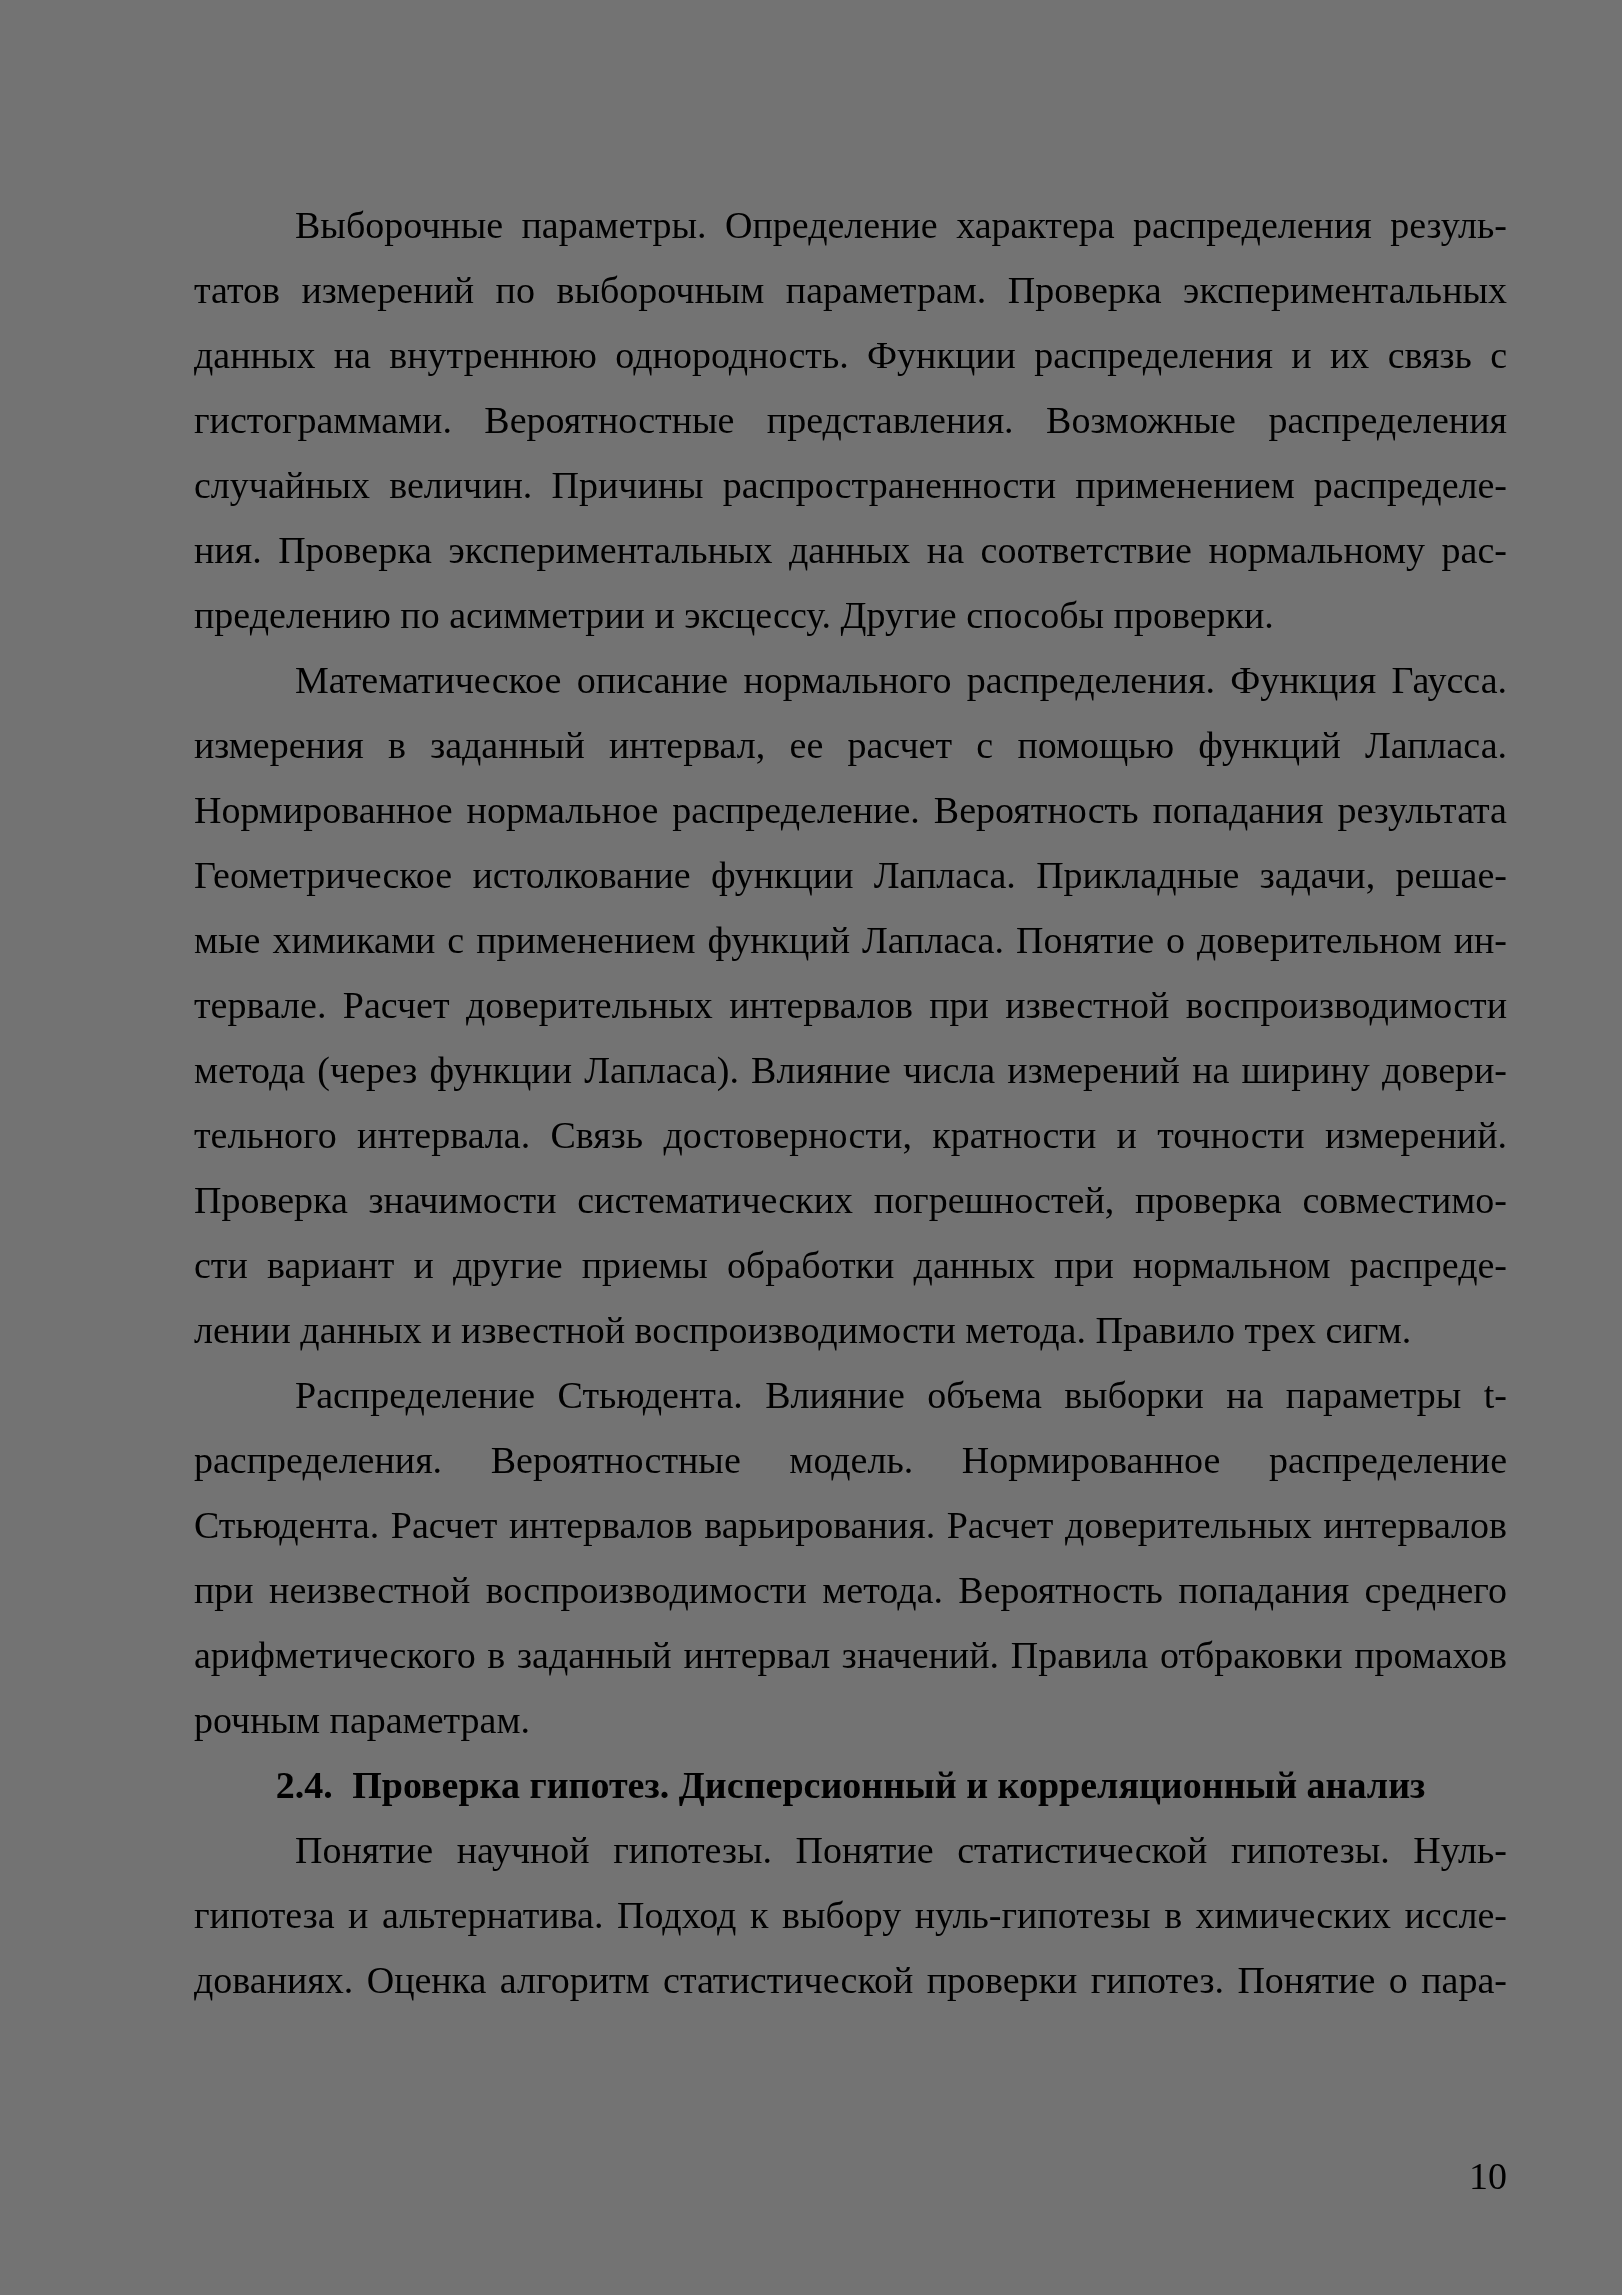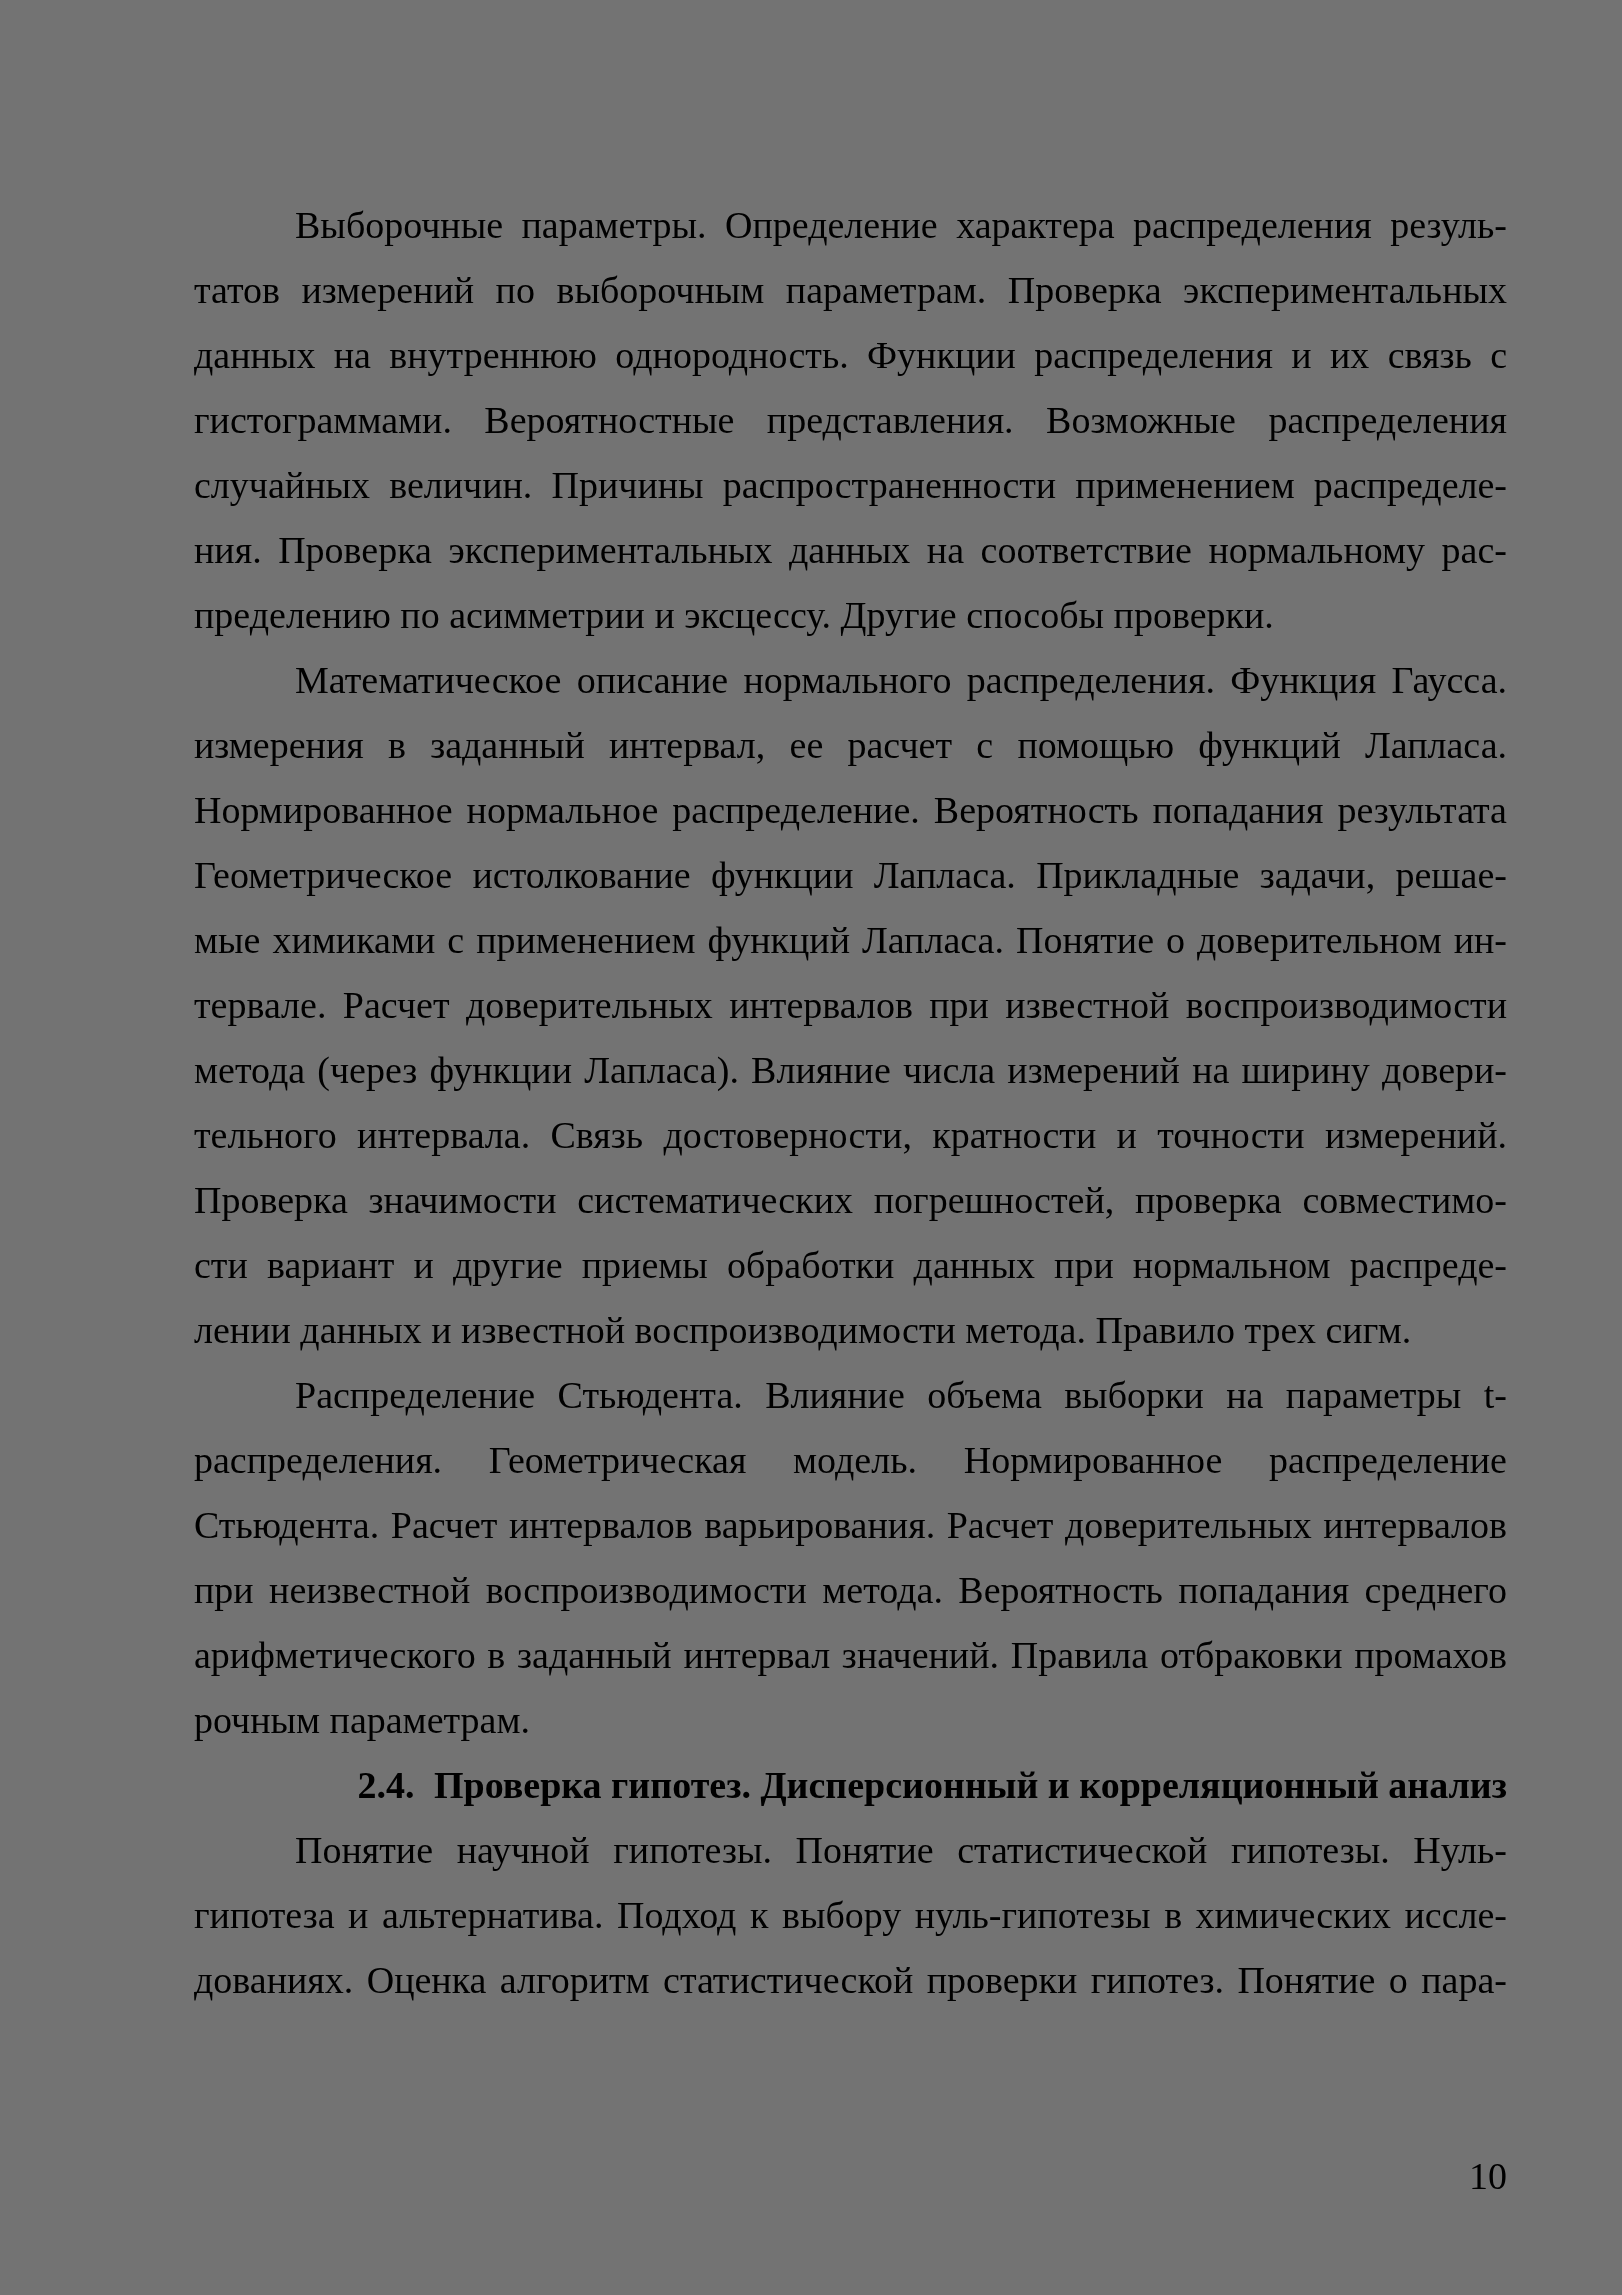--- a/index.html
+++ b/index.html
@@ -27,21 +27,21 @@
     text-align-last: justify;
   }
   .line.lastline { text-align-last: left; }
   .line.indent { text-indent: 101px; }
   .heading {
     margin: 0;
     padding: 0;
     font-size: 38px;
     line-height: 65px;
     font-weight: bold;
-    text-align: right;
+    text-align: center;
   }
   .h-num { margin-right: 19.6px; }
   .page-number {
     position: absolute;
     top: 2157px;
     right: 116px;
     font-size: 38px;
     line-height: 1;
   }
 </style>
@@ -70,21 +70,21 @@
       <span class="line">тервале. Расчет доверительных интервалов при известной воспроизводимости</span>
       <span class="line">метода (через функции Лапласа). Влияние числа измерений на ширину довери-</span>
       <span class="line">тельного интервала. Связь достоверности, кратности и точности измерений.</span>
       <span class="line">Проверка значимости систематических погрешностей, проверка совместимо-</span>
       <span class="line">сти вариант и другие приемы обработки данных при нормальном распреде-</span>
       <span class="line lastline">лении данных и известной воспроизводимости метода. Правило трех сигм.</span>
     </p>
 
     <p class="para">
       <span class="line indent">Распределение Стьюдента. Влияние объема выборки на параметры t-</span>
-      <span class="line">распределения. Геометрическая модель. Нормированное распределение</span>
+      <span class="line">распределения. Вероятностные модель. Нормированное распределение</span>
       <span class="line">Стьюдента. Расчет интервалов варьирования. Расчет доверительных интервалов</span>
       <span class="line">при неизвестной воспроизводимости метода. Вероятность попадания среднего</span>
       <span class="line">арифметического в заданный интервал значений. Правила отбраковки промахов</span>
       <span class="line lastline">рочным параметрам.</span>
     </p>
 
     <h2 class="heading">
       <span class="h-num">2.4.</span><span>Проверка гипотез. Дисперсионный и корреляционный анализ</span>
     </h2>
 

